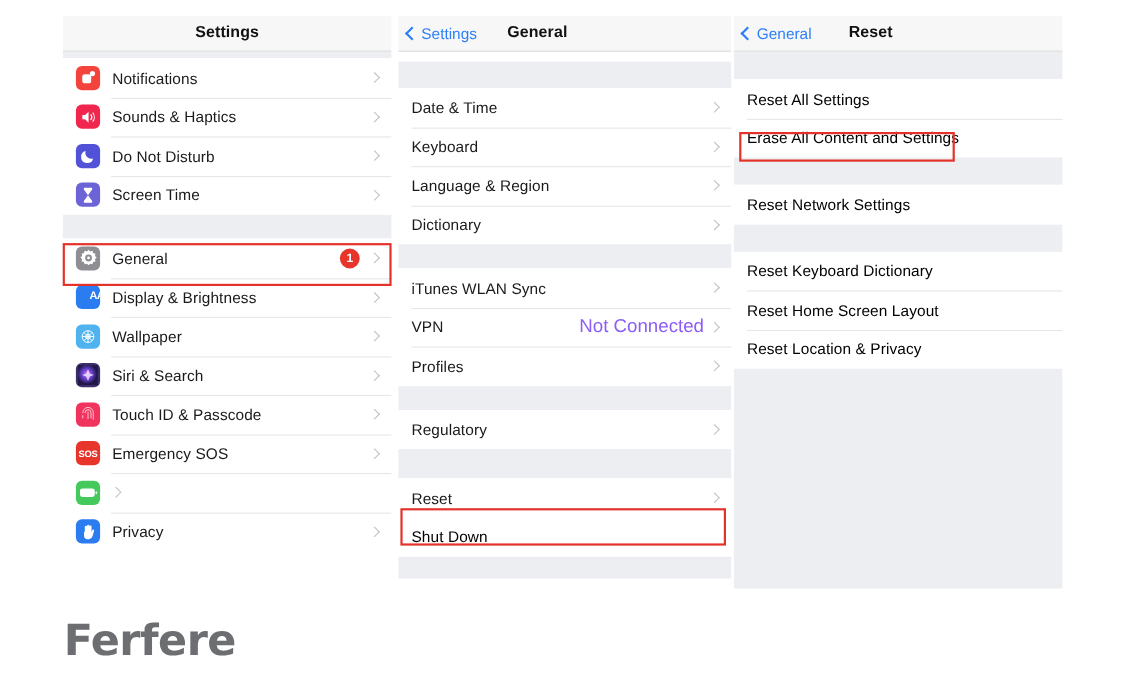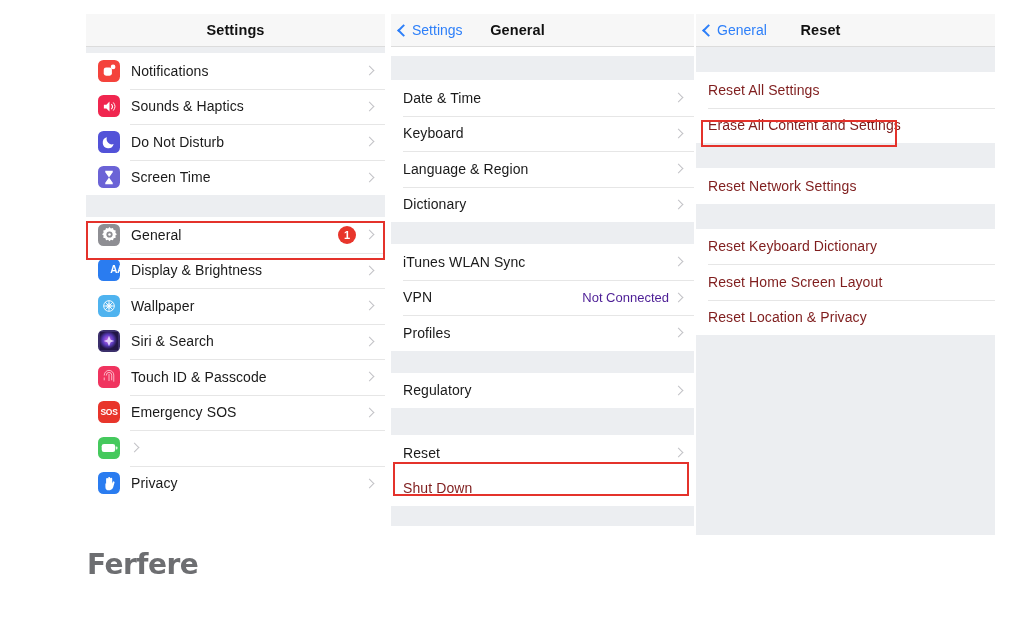--- a/index.html
+++ b/index.html
@@ -2,21 +2,21 @@
 <html><head>
 <meta charset="utf-8">
 <style>
   * { box-sizing: border-box; margin: 0; padding: 0; }
   html, body {
     width: 1024px; height: 617px;
     background: #ffffff;
     font-family: "Liberation Sans", sans-serif;
     overflow: hidden;
   }
-  .stage { position: relative; width: 889px; height: 617px; background:#fff;margin-left:29px; }
+  .stage { position: relative; width: 889px; height: 617px; background:#fff; }
 
   
   .panel {
     position: absolute;
     top: 14px;
     height: 527px;
     background: #ffffff;
     overflow: hidden;
   }
   #panel-settings { left: 57px;  width: 299px; }
@@ -88,22 +88,22 @@
   #panel-reset  .row + .row::before { left: 12px; }
 
   .row-label {
     flex: 1;
     font-size: 14px;
     color: #1a1a1a;
     letter-spacing: .1px;
     white-space: nowrap;
   }
   .row-value {
-    font-size: 13px;
-    color: #4c1d95;
+    font-size: 17px;
+    color: #8b5cf6;
     margin-right: 6px;
     white-space: nowrap;
   }
   .chev {
     width: 7px; height: 7px;
     border-right: 1.8px solid #c2c2c6;
     border-top: 1.8px solid #c2c2c6;
     transform: rotate(45deg);
     margin-right: 12px;
     flex: none;
@@ -116,21 +116,21 @@
     font-size: 11px;
     font-weight: bold;
     display: flex;
     align-items: center;
     justify-content: center;
     margin-right: 10px;
     flex: none;
   }
 
   
-  .row.link .row-label { color: #7f1d1d; }
+  .row.link .row-label { color: #000000; }
 
   
   .app-icon {
     width: 22px; height: 22px;
     border-radius: 5.5px;
     margin-right: 11px;
     flex: none;
     position: relative;
     display: flex;
     align-items: center;
@@ -152,22 +152,22 @@
     pointer-events: none;
     z-index: 5;
   }
   #hl-general { left: 57px;  top: 221px; width: 299px;  height: 39px; }
   #hl-reset   { left: 364px; top: 462px; width: 296px;  height: 34px; }
   #hl-erase   { left: 672px; top: 120px; width: 196px;  height: 27px; }
 
   
   .logo {
     position: absolute;
-    left: 58px; top: 548px;
-    font-size: 28px;
+    left: 58px; top: 560px;
+    font-size: 39px;
     font-weight: bold;
     color: #6d6e71;
     letter-spacing: -0.5px;
     font-family: "DejaVu Sans", sans-serif;
   }
 </style>
 </head>
 <body>
 
 <div class="stage">

